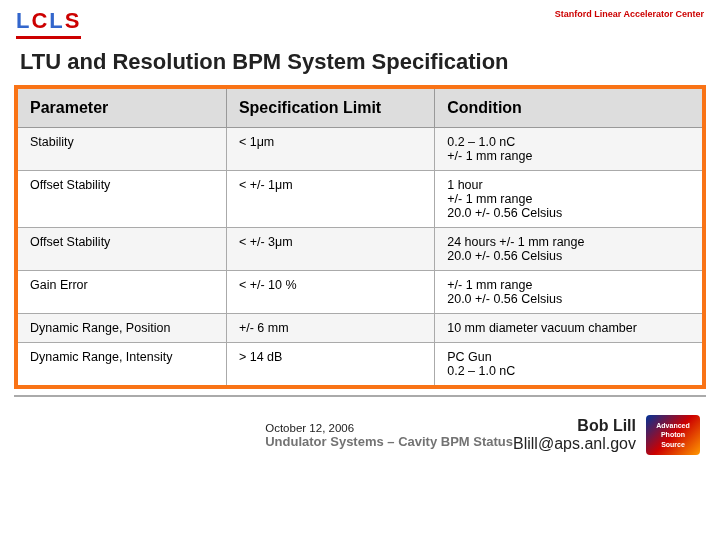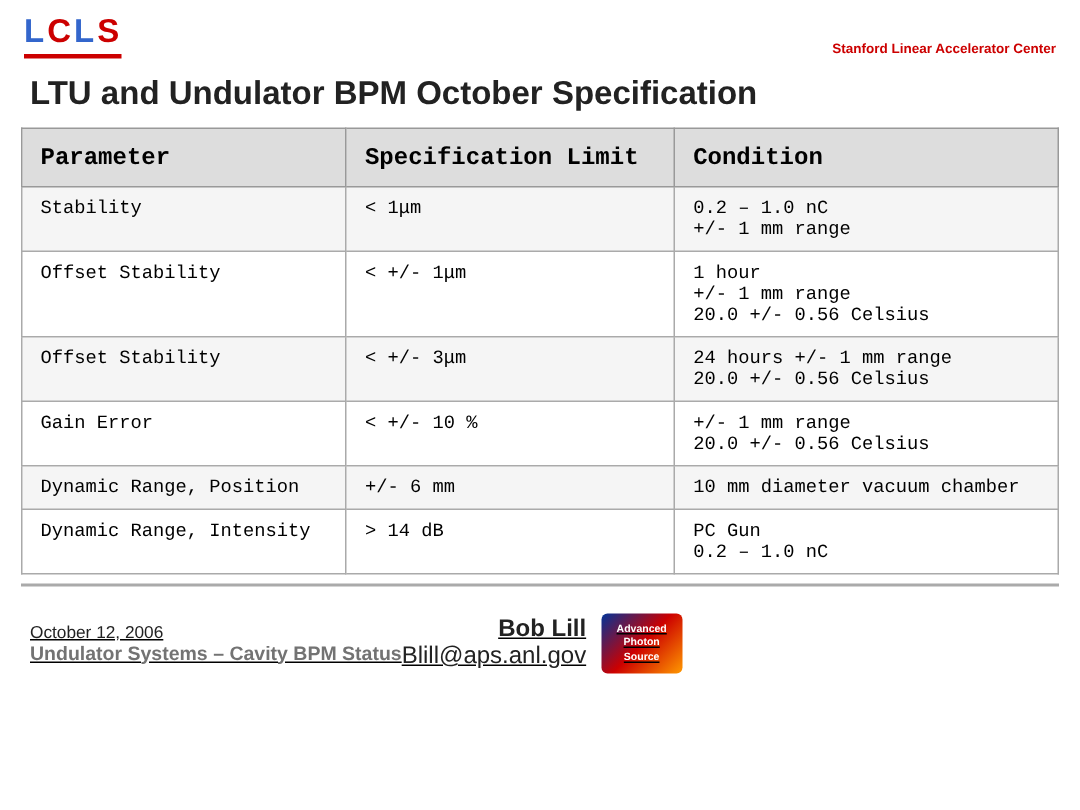--- a/index.html
+++ b/index.html
@@ -8,21 +8,21 @@
       height: 540px;
       background: #fff;
       font-family: Arial, Helvetica, sans-serif;
       font-size: 13px;
       overflow: hidden;
     }
 
     .header-bar {
       display: flex;
       justify-content: space-between;
-      align-items: flex-end;
+      align-items: flex-start;
       padding: 8px 16px 4px 16px;
     }
 
     .logo-area {
       display: flex;
       align-items: center;
     }
 
     .logo-lcls {
       font-size: 22px;
@@ -54,22 +54,21 @@
       padding: 6px 20px 10px 20px;
     }
 
     .main-content {
       padding: 0 14px;
     }
 
     table {
       width: 100%;
       border-collapse: collapse;
-      border: 1px solid #f97316;
-      font-family: Liberation Mono, monospace;
+      border: 4px solid #f97316;
     }
 
     thead tr th {
       background: #ddd;
       border: 1px solid #999;
       padding: 10px 12px;
       font-size: 16px;
       font-weight: bold;
       text-align: left;
       vertical-align: middle;
@@ -84,25 +83,24 @@
 
     tbody tr:nth-child(odd) td {
       background: #f5f5f5;
     }
     tbody tr:nth-child(even) td {
       background: #fff;
     }
 
     .footer {
       display: flex;
-      justify-content: flex-start;
-      align-items: center;
-      padding: 8px 32px 4px 20px;
+      justify-content: flex-end;
+      align-items: center;
+      padding: 8px 20px 4px 20px;
       margin-top: 10px;
-      text-decoration: underline;
     }
 
     .footer-left {
       font-size: 11.5px;
       color: #222;
     }
 
     .footer-left .footer-subtitle {
       font-size: 13px;
       font-weight: bold;
@@ -151,21 +149,21 @@
   <div class="logo-area">
     <div class="logo-lcls">
       <span class="l1">L</span><span class="l2">C</span><span class="l3">L</span><span class="l4">S</span>
     </div>
   </div>
   <div class="header-right">
     <div>Stanford Linear Accelerator Center</div>
   </div>
 </div>
 
-<div class="page-title">LTU and Undulator BPM October Specification</div>
+<div class="page-title">LTU and Resolution BPM System Specification</div>
 
 <div class="main-content">
   <table>
     <thead>
       <tr>
         <th>Parameter</th>
         <th>Specification Limit</th>
         <th>Condition</th>
       </tr>
     </thead>

